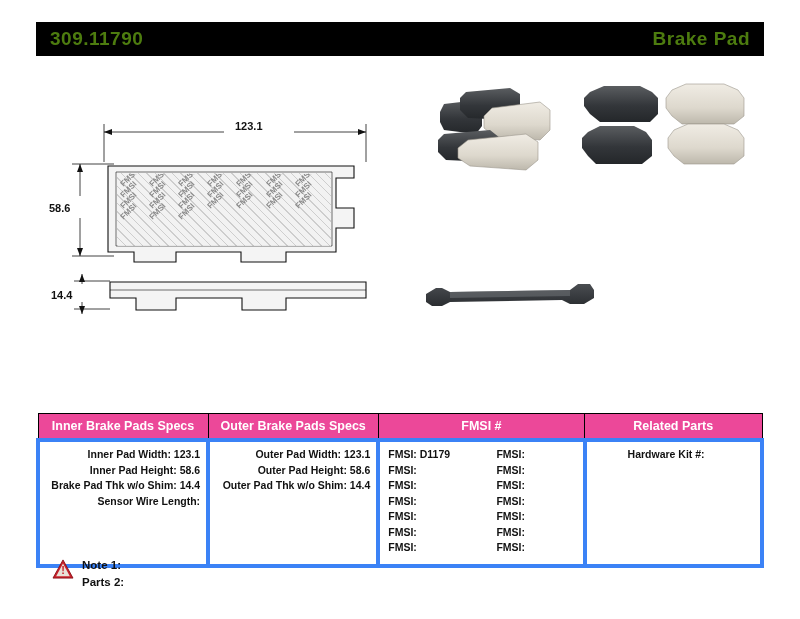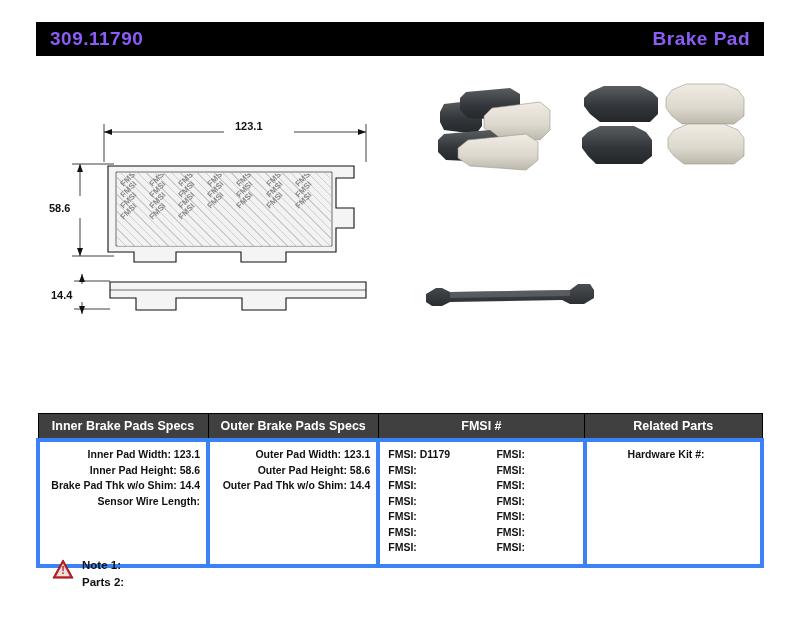--- a/index.html
+++ b/index.html
@@ -16,21 +16,21 @@
     width: 800px; height: 619px;
     background: #fff;
   }
 
   
   .header {
     position: absolute;
     left: 36px; top: 22px;
     width: 728px; height: 34px;
     background: #000;
-    color: #8b5cf6;
+    color: #4d7c0f;
     display: flex;
     align-items: center;
     justify-content: space-between;
     padding: 0 14px;
   }
   .header .part-no {
     font-size: 19px;
     font-weight: bold;
     letter-spacing: 0.5px;
   }
@@ -69,21 +69,21 @@
     position: absolute;
     left: 36px; top: 413px;
     width: 728px;
   }
   .spec-table table {
     border-collapse: collapse;
     width: 100%;
     table-layout: fixed;
   }
   .spec-table th {
-    background: #404040;
+    background: #ec4899;
     color: #fff;
     font-size: 12.5px;
     font-weight: bold;
     padding: 5px 4px;
     border: 1px solid #000;
     text-align: center;
   }
   .spec-table td {
     border: 4px solid #3b82f6;
     vertical-align: top;

